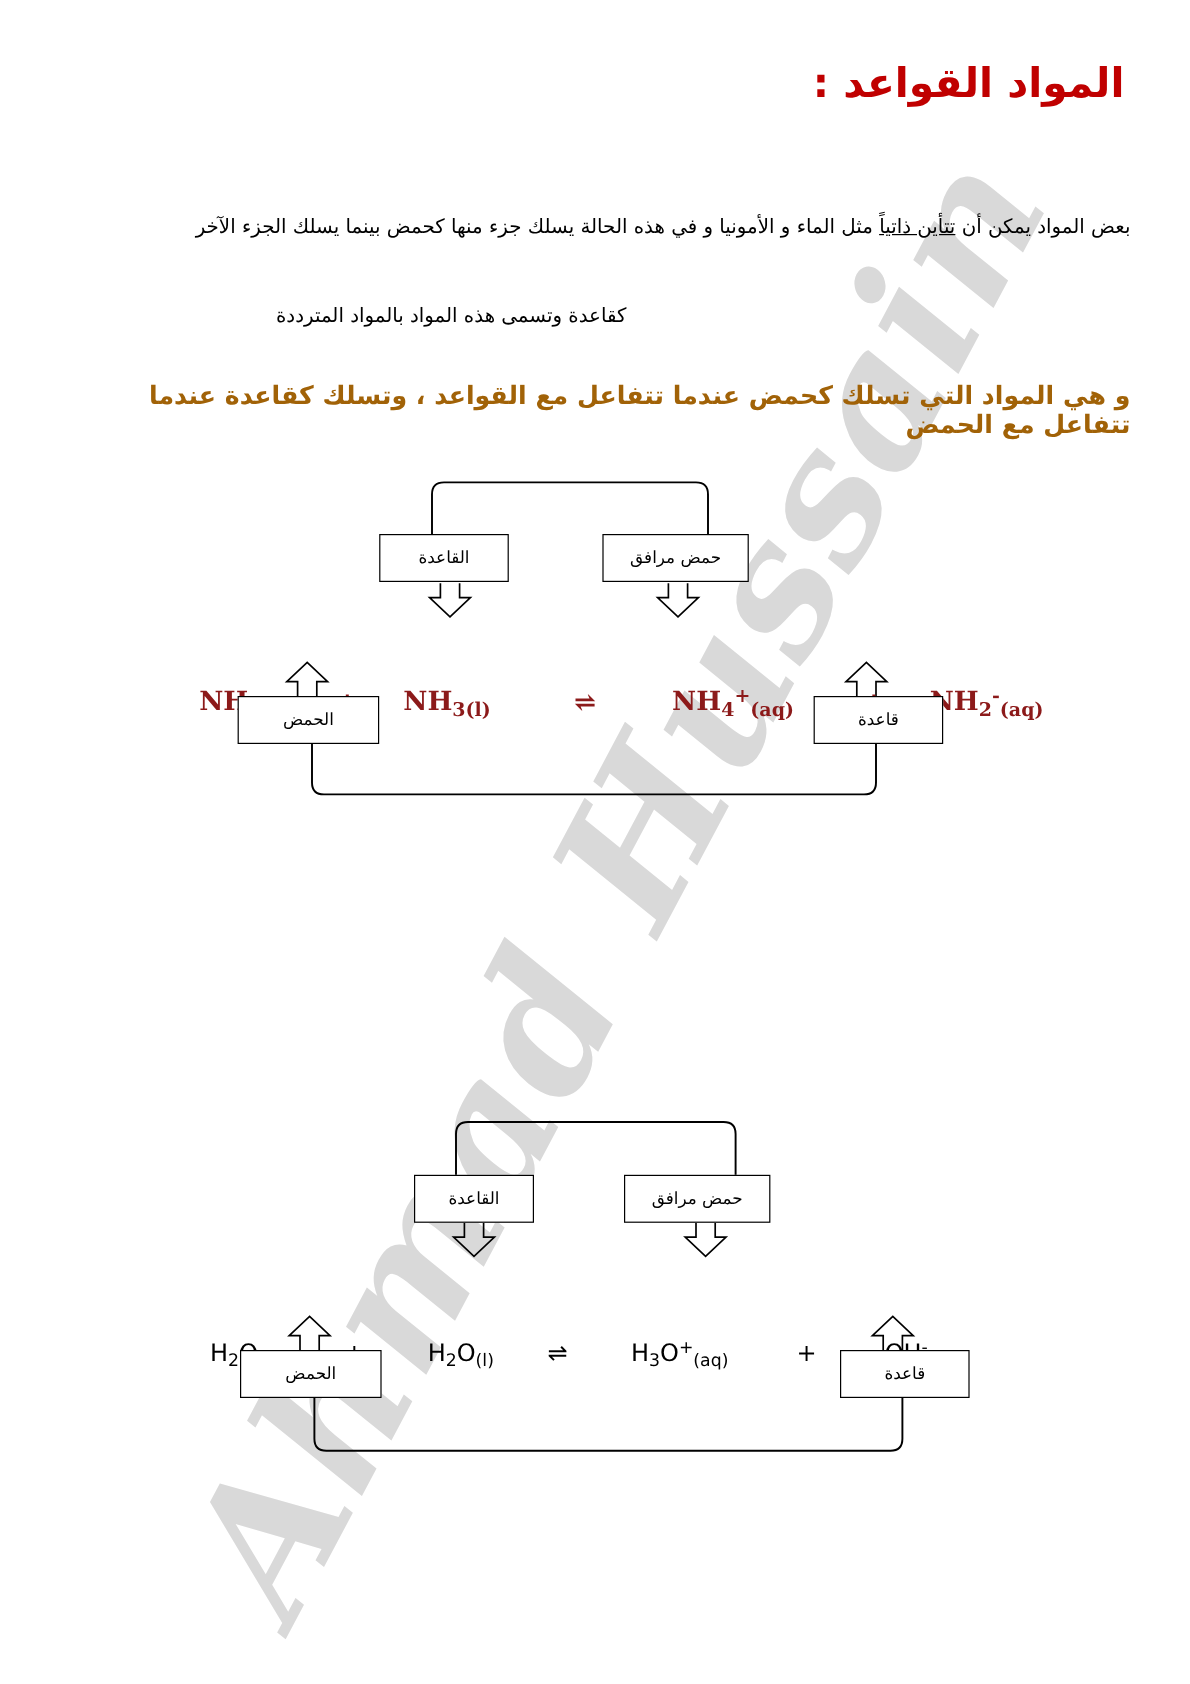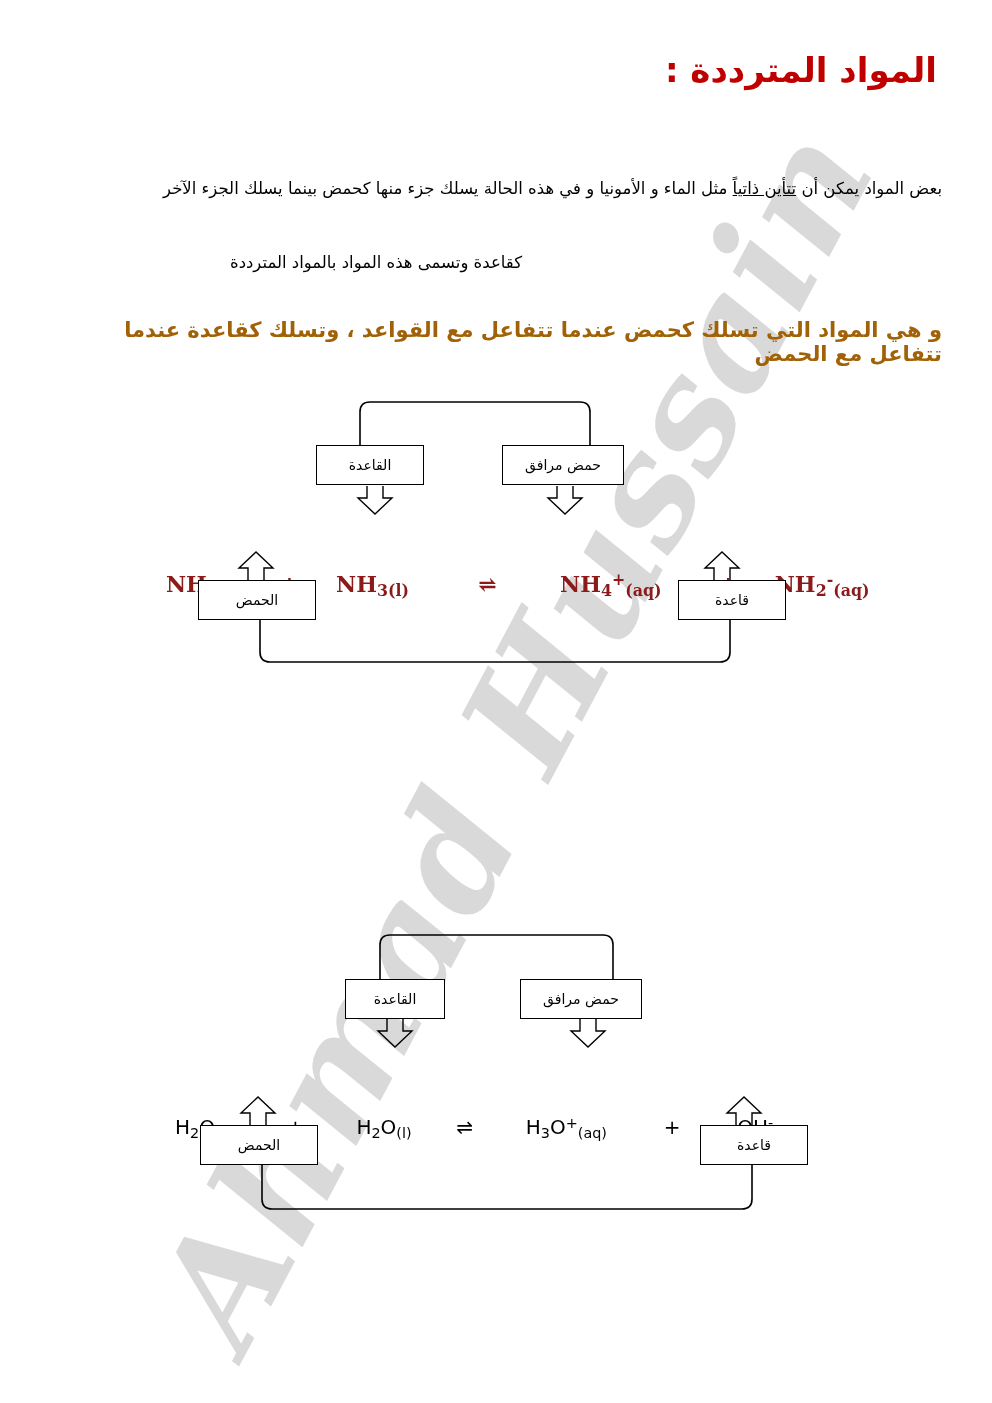--- a/index.html
+++ b/index.html
@@ -135,21 +135,21 @@
   .connector { position: absolute; left: 0; top: 0; overflow: visible; }
 </style>
 </head>
 <body>
 
 <div class="watermark">
   <span>Ahmad Hussain</span>
 </div>
 
 <div class="title-wrap">
-  <div class="title">المواد المترددة :</div>
+  <div class="title">المواد القواعد :</div>
 </div>
 
 <div class="para para-1">
   <span>بعض المواد يمكن أن </span><span class="underline-word">تتأين ذاتياً</span><span> مثل الماء و الأمونيا و في هذه الحالة يسلك جزء منها كحمض بينما يسلك الجزء الآخر</span>
 </div>
 
 <div class="para para-2">كقاعدة وتسمى هذه المواد بالمواد المترددة</div>
 
 <div class="redline">و هي  المواد التي تسلك كحمض عندما تتفاعل مع القواعد ، وتسلك كقاعدة عندما تتفاعل مع الحمض</div>
 

